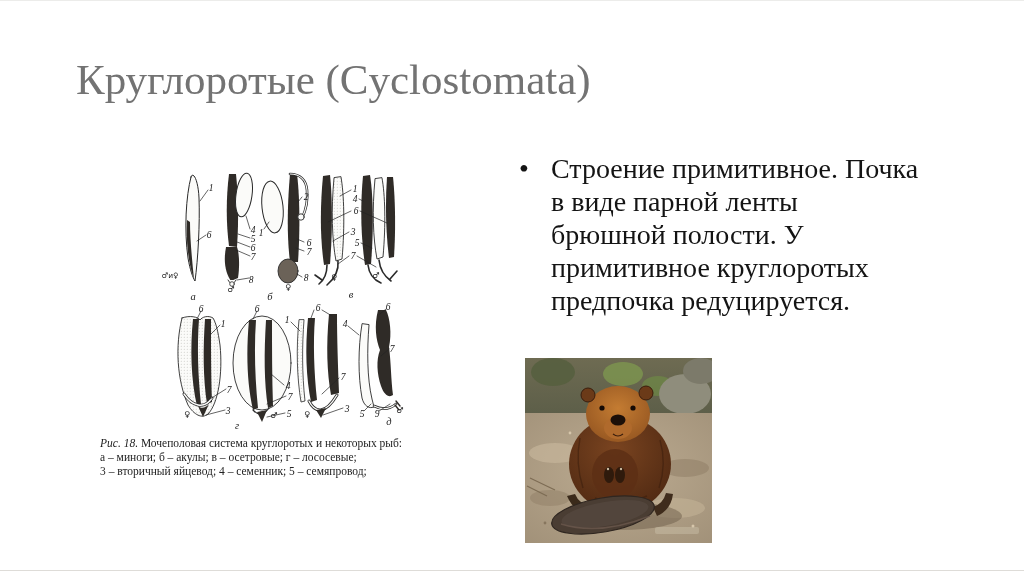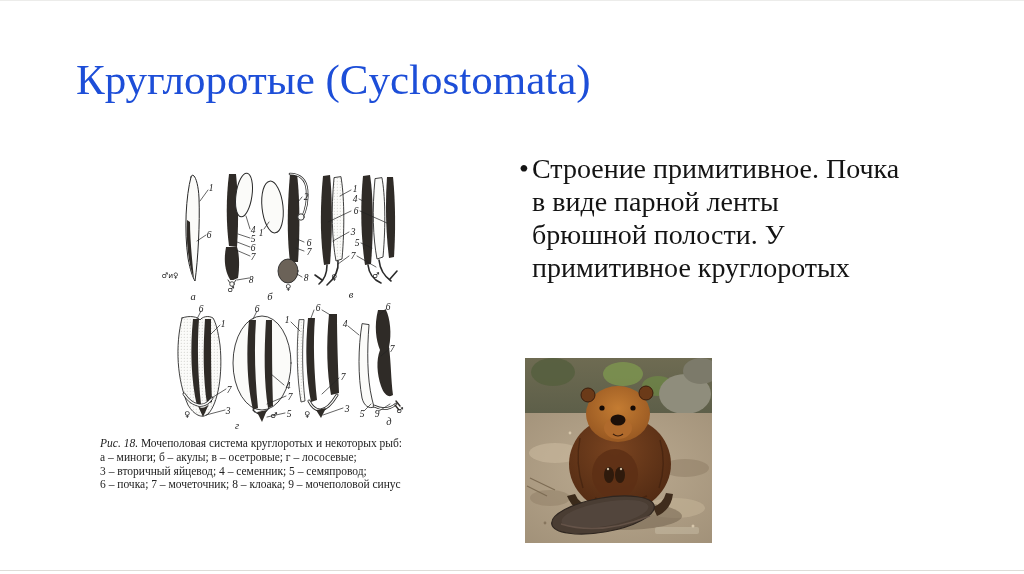--- a/index.html
+++ b/index.html
@@ -7,28 +7,28 @@
     width:1024px;height:574px;position:relative;overflow:hidden;
     background:#ffffff;
     font-family:"Liberation Serif","DejaVu Serif",serif;
     color:#1a1a1a;
   }
   .edge-top{position:absolute;left:0;top:0;width:1024px;height:1px;background:#ececea;}
   .edge-bottom{position:absolute;left:0;top:570px;width:1024px;height:1px;background:#dedcd8;}
 
   .title{
     position:absolute;left:76px;top:56px;width:880px;
-    font-size:43px;line-height:48px;color:#1d4ed8;white-space:nowrap;
+    font-size:43px;line-height:48px;color:#737373;white-space:nowrap;
   }
 
   .bullet{position:absolute;left:519px;top:152px;width:444px;}
   .bullet .marker{
     position:absolute;left:0;top:0;font-size:28px;line-height:33px;color:#141414;
   }
-  .bullet .btext{margin-left:13px;}
+  .bullet .btext{margin-left:32px;}
   .bullet .bline{font-size:28px;line-height:33px;color:#141414;white-space:nowrap;}
 
   .figure-svg{position:absolute;left:150px;top:168px;}
 
   .caption{
     position:absolute;left:100px;top:437px;width:380px;
     font-size:11.5px;line-height:13.8px;color:#222222;
   }
   .caption .cap-fig{font-style:italic;}
 
@@ -42,20 +42,21 @@
 
 <div class="title">Круглоротые (Cyclostomata)</div>
 
 <div class="bullet">
   <span class="marker">•</span>
   <div class="btext">
     <div class="bline">Строение примитивное. Почка</div>
     <div class="bline">в виде парной ленты</div>
     <div class="bline">брюшной полости. У</div>
     <div class="bline">примитивное круглоротых</div>
+    <div class="bline">предпочка редуцируется.</div>
   </div>
 </div>
 
 <svg class="figure-svg" width="320" height="268" viewBox="0 0 320 268" xmlns="http://www.w3.org/2000/svg">
   <defs>
     <pattern id="lightstip" width="3" height="3" patternUnits="userSpaceOnUse">
       <rect width="3" height="3" fill="#fbfbf9"></rect>
         <circle cx="1.2" cy="1.2" r="0.4" fill="#8d8d88"></circle>
     </pattern>
   </defs>
@@ -229,21 +230,20 @@
     <text x="201" y="130">в</text>
     <text x="87" y="261">г</text>
     <text x="239" y="257">д</text>
   </g>
 </svg>
 
 <div class="caption">
   <div><span class="cap-fig">Рис. 18.</span> <span>Мочеполовая система круглоротых и некоторых рыб:</span></div>
   <div>а – миноги; б – акулы; в – осетровые; г – лососевые;</div>
   <div>3 – вторичный яйцевод; 4 – семенник; 5 – семяпровод;</div>
-  <div>6 – почка; 7 – мочеточник; 8 – клоака; 9 – мочеполовой синус</div>
 </div>
 
 <svg class="photo-svg" width="187" height="185" viewBox="0 0 187 185" xmlns="http://www.w3.org/2000/svg">
   <defs>
     <linearGradient id="bgTop" x1="0" y1="0" x2="0" y2="1">
       <stop offset="0" stop-color="#6e6b52"></stop>
         <stop offset="1" stop-color="#545844"></stop>
     </linearGradient>
     <radialGradient id="ground" cx="0.5" cy="0.45" r="0.9">
       <stop offset="0" stop-color="#bcab91"></stop>

